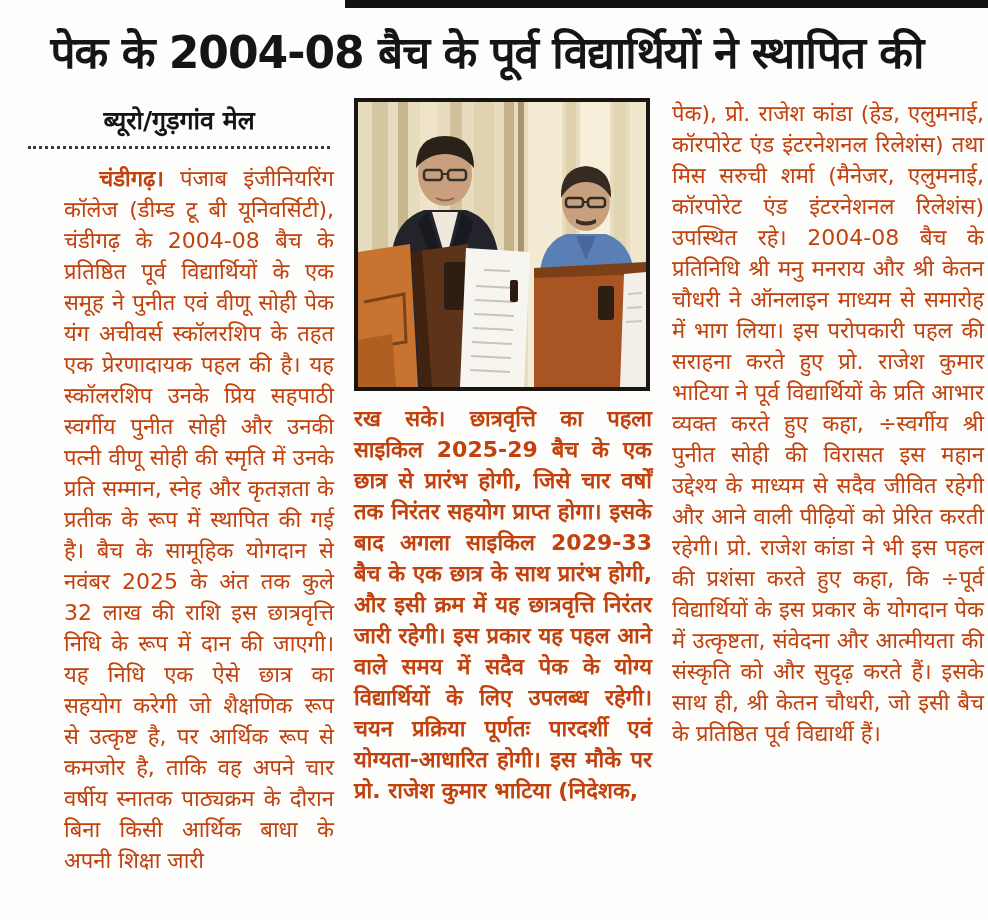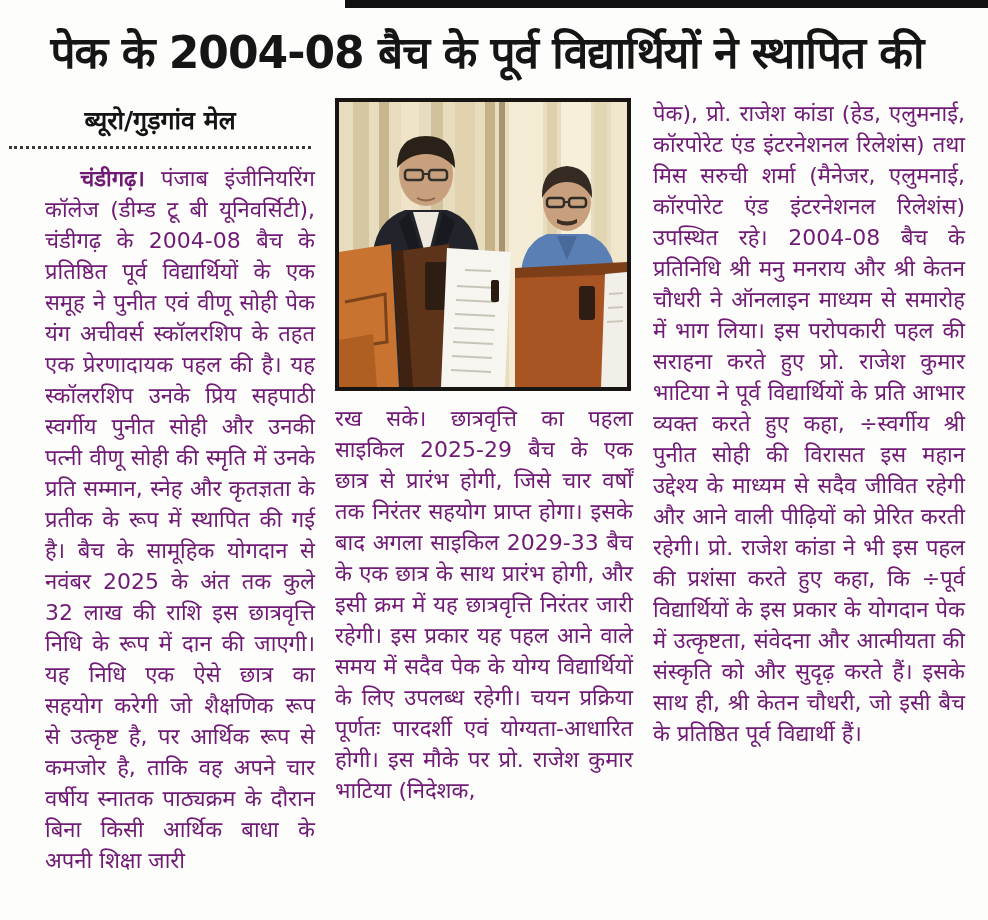--- a/index.html
+++ b/index.html
@@ -31,45 +31,45 @@
     font-size: 44px;
     font-weight: 700;
     line-height: 66px;
     letter-spacing: -1px;
     color: #151515;
   }
   .headline .hl-line { display: block; white-space: nowrap; }
   .columns {
     display: flex;
     gap: 20px;
-    padding: 6px 10px 0 5px;
+    padding: 6px 10px 0 24px;
     align-items: flex-start;
   }
   .col { flex: 0 0 auto; }
   .col-left   { width: 310px; }
-  .col-middle { width: 298px; }
+  .col-middle { width: 298px; font-weight: bold; }
   .col-right  { width: 312px; }
   .byline {
     text-align: center;
     font-weight: 700;
     font-size: 25px;
     padding: 4px 0 10px 0;
     color: #141414;
   }
   .byline-rule {
     border: 0;
     border-bottom: 3px dotted #3a3a3a;
     margin: 0 4px 14px 4px;
   }
   .body-text {
     margin: 0;
     font-size: 22px;
     line-height: 31px;
     text-align: justify;
-    color: #701a75;
+    color: #c2410c;
   }
   .body-text.indent { text-indent: 1.6em; margin-left: 40px; }
   .dateline { font-weight: 700; }
   .photo-frame {
     margin: 0 0 12px 0;
     width: 288px;
     height: 285px;
     border: 4px solid #181512;
     background: #e7dcbe;
     overflow: hidden;

